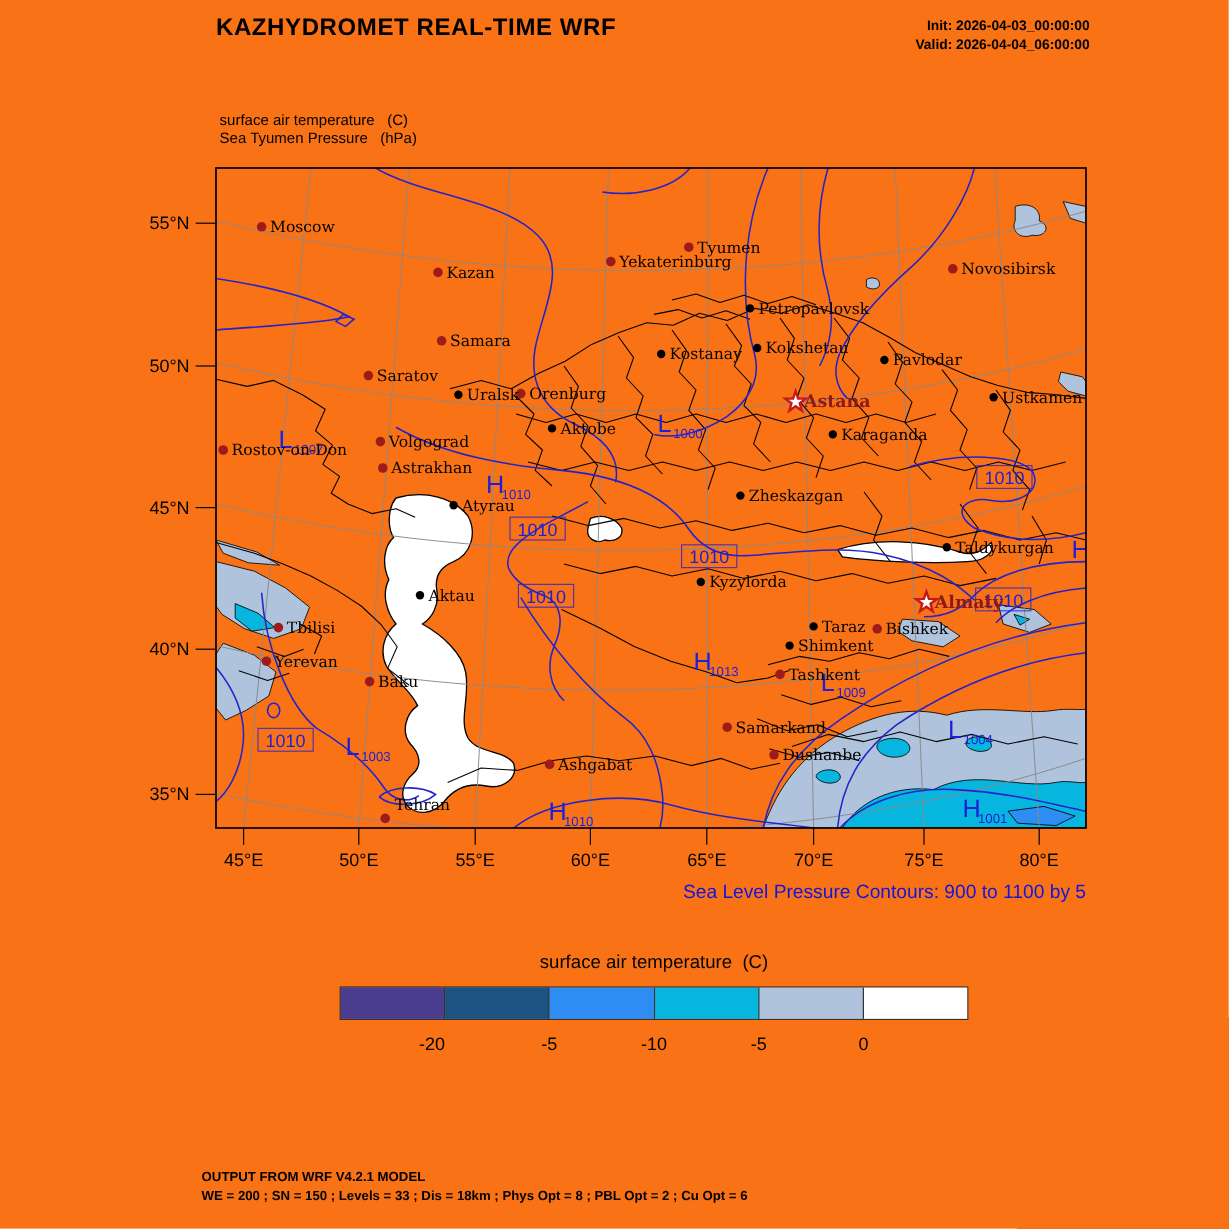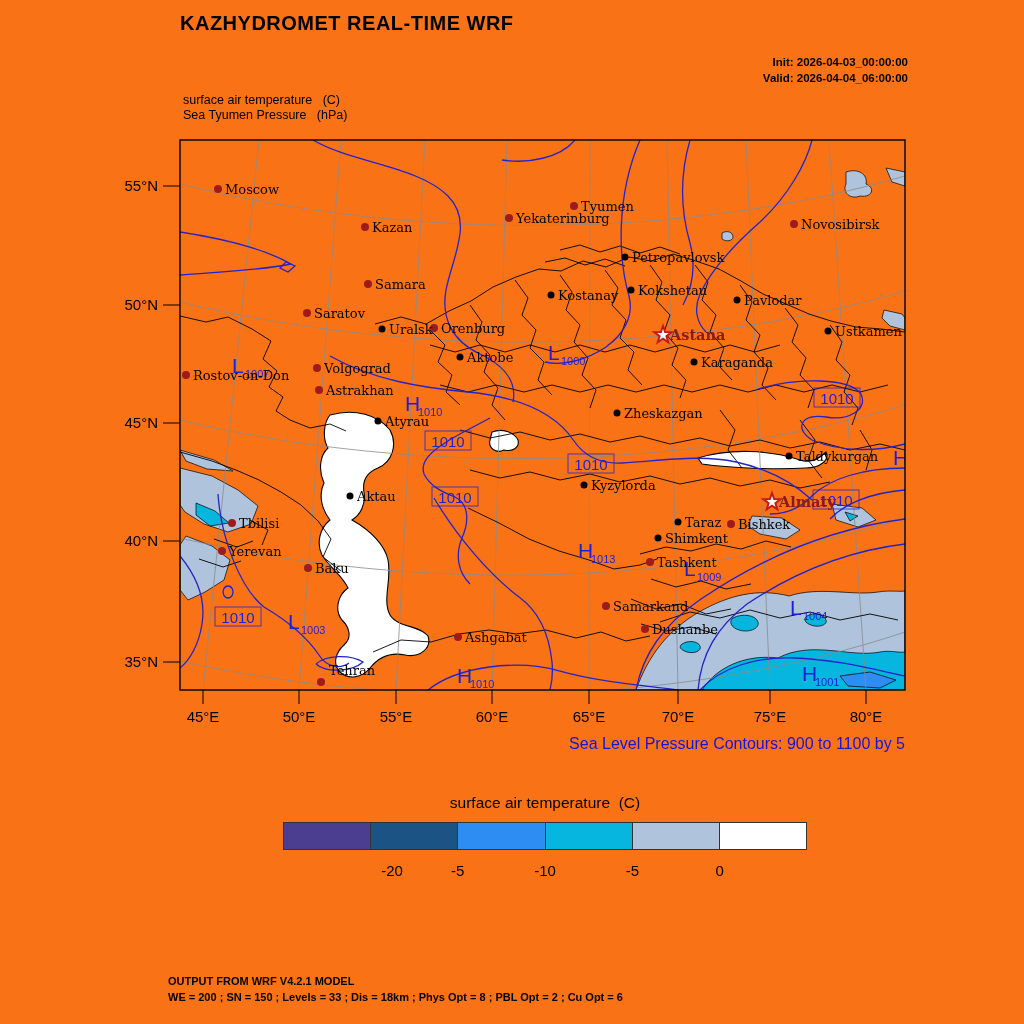--- a/index.html
+++ b/index.html
@@ -1,21 +1,21 @@
 <!DOCTYPE html>
 <html><head>
 <meta charset="utf-8">
 <style>
   html,body{margin:0;padding:0;background:#fff;}
   .canvas{position:relative;width:1024px;height:1024px;background:#f97316;overflow:hidden;
           font-family:"Liberation Sans",sans-serif;color:#000;}
   .abs{position:absolute;white-space:pre;}
   .title{left:180px;top:12px;font-size:20px;font-weight:bold;letter-spacing:.5px;}
   .stamps{right:116px;top:14px;text-align:right;font-size:11.5px;font-weight:bold;line-height:16px;width:300px;right:116px;}
-  .stamps{left:auto;margin-top:40px;}
+  .stamps{left:auto;}
   .sub{left:183px;font-size:12.5px;}
   .caption{left:400px;top:735px;width:505px;text-align:right;font-size:16px;}
   .cbar-title{left:283px;top:794px;width:524px;text-align:center;font-size:15.5px;}
   #cbar{position:absolute;left:283px;top:822px;width:524px;height:28px;display:flex;
         border:1px solid #333;box-sizing:border-box;}
   #cbar .cell{flex:1;border-right:1px solid #333;}
   #cbar .cell:last-child{border-right:none;}
   #cbar-labels span{position:absolute;top:862px;font-size:15px;transform:translateX(-50%);}
   .footer{left:168px;font-size:11px;font-weight:bold;}
   svg text{font-family:"DejaVu Serif",serif;}
@@ -253,21 +253,21 @@
   <div class="abs cbar-title">surface air temperature  (C)</div>
   <div id="cbar">
       <div class="cell" style="background: rgb(75, 61, 143);"></div>
       <div class="cell" style="background: rgb(26, 83, 132);"></div>
       <div class="cell" style="background: rgb(46, 141, 242);"></div>
       <div class="cell" style="background: rgb(6, 182, 223);"></div>
       <div class="cell" style="background: rgb(175, 195, 220);"></div>
       <div class="cell" style="background: rgb(255, 255, 255);"></div>
     </div>
   <div id="cbar-labels">
-      <span style="left: 392px;">-20</span>
+      <span style="left: 360px;">-20</span>
       <span style="left: 457.667px;">-5</span>
       <span style="left: 545px;">-10</span>
       <span style="left: 632.333px;">-5</span>
       <span style="left: 719.667px;">0</span>
     </div>
   <div class="abs footer" style="top:975px">OUTPUT FROM WRF V4.2.1 MODEL</div>
   <div class="abs footer" style="top:991px">WE = 200 ; SN = 150 ; Levels = 33 ; Dis = 18km ; Phys Opt = 8 ; PBL Opt = 2 ; Cu Opt = 6</div>
 </div>
 
 </body></html>

